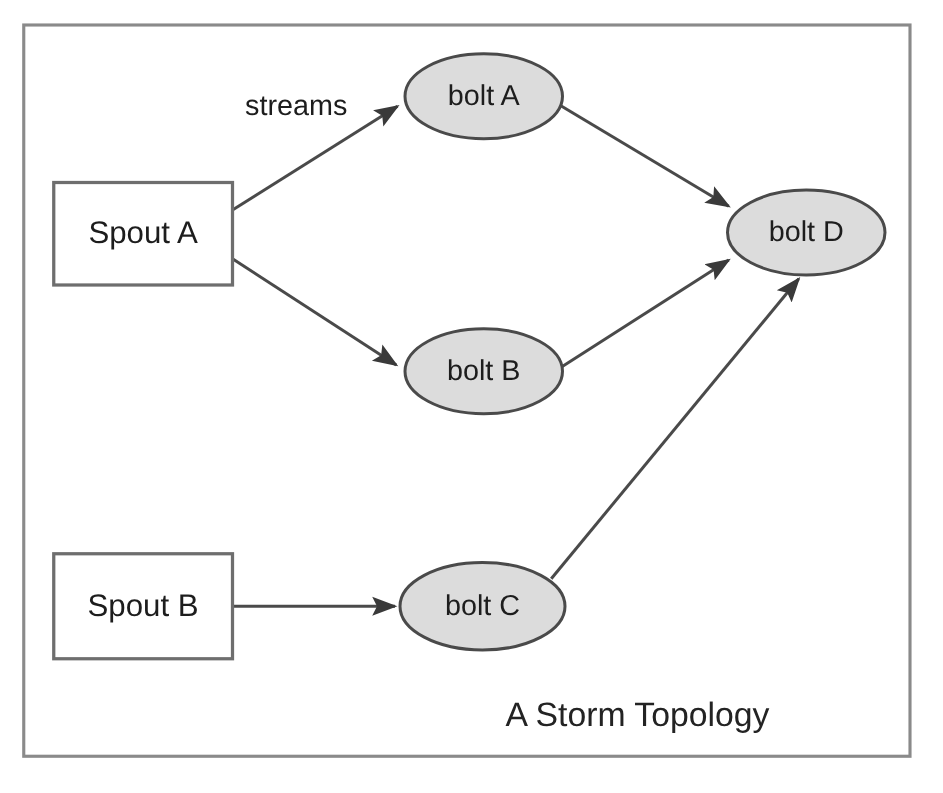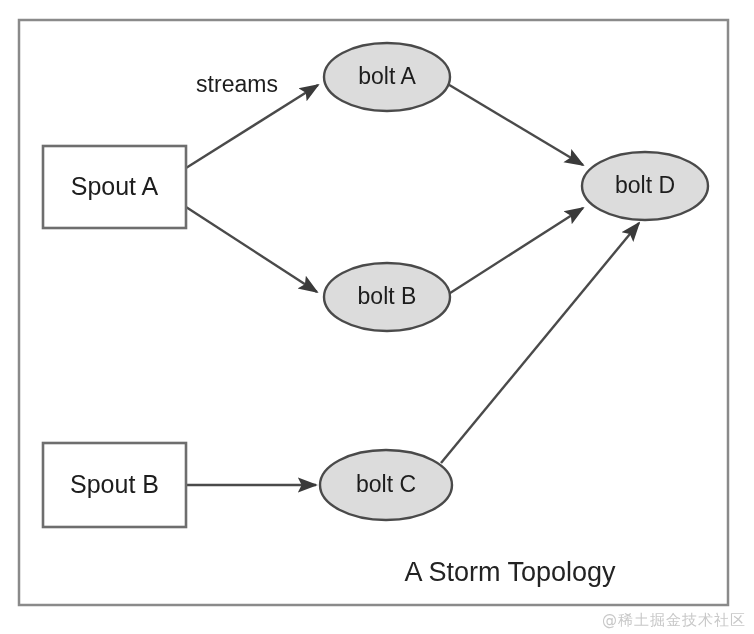--- a/index.html
+++ b/index.html
@@ -115,14 +115,13 @@
     <g>
       <ellipse cx="645" cy="186" rx="63" ry="34" fill="#dcdcdc" stroke="#4a4a4a" stroke-width="2.4"></ellipse>
       <text class="node-label bolt-label" x="645" y="187">bolt D</text>
     </g>
 
     <text class="edge-label" x="237" y="86">streams</text>
 
     <text class="caption-label" x="510" y="574">A Storm Topology</text>
   </svg>
 
-  <div class="watermark">@稀土掘金技术社区</div>
 </div>
 
 </body></html>

